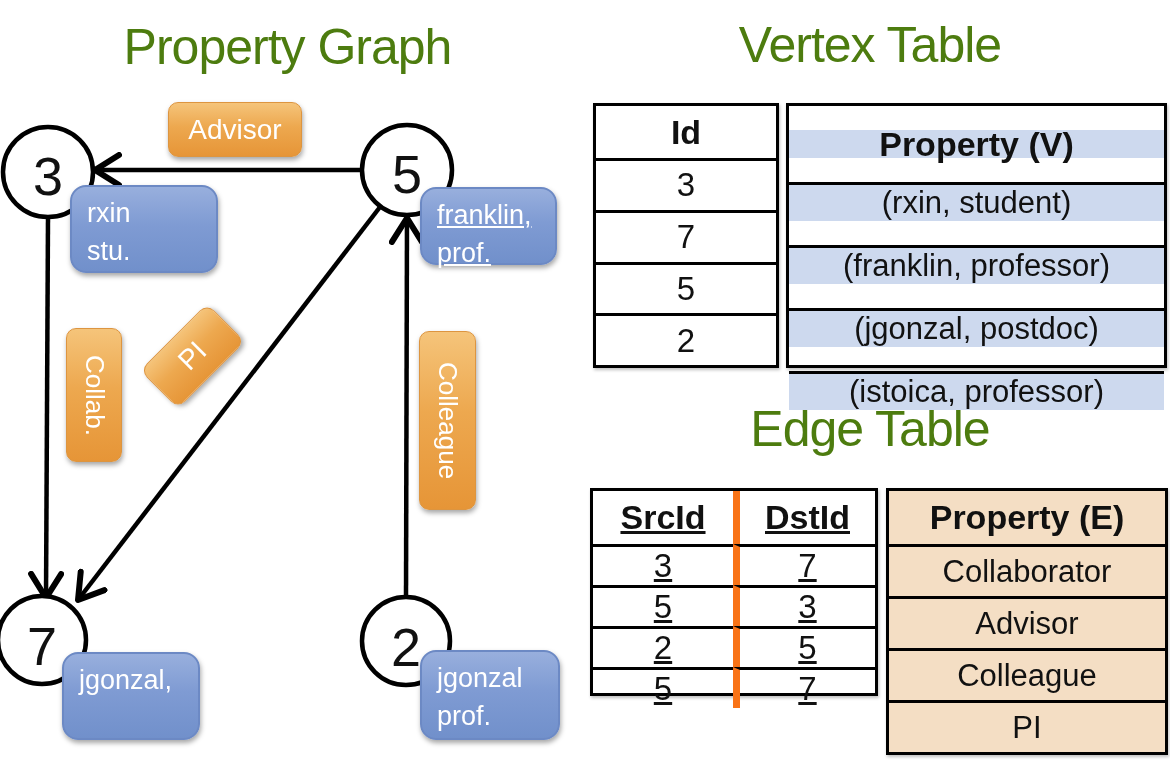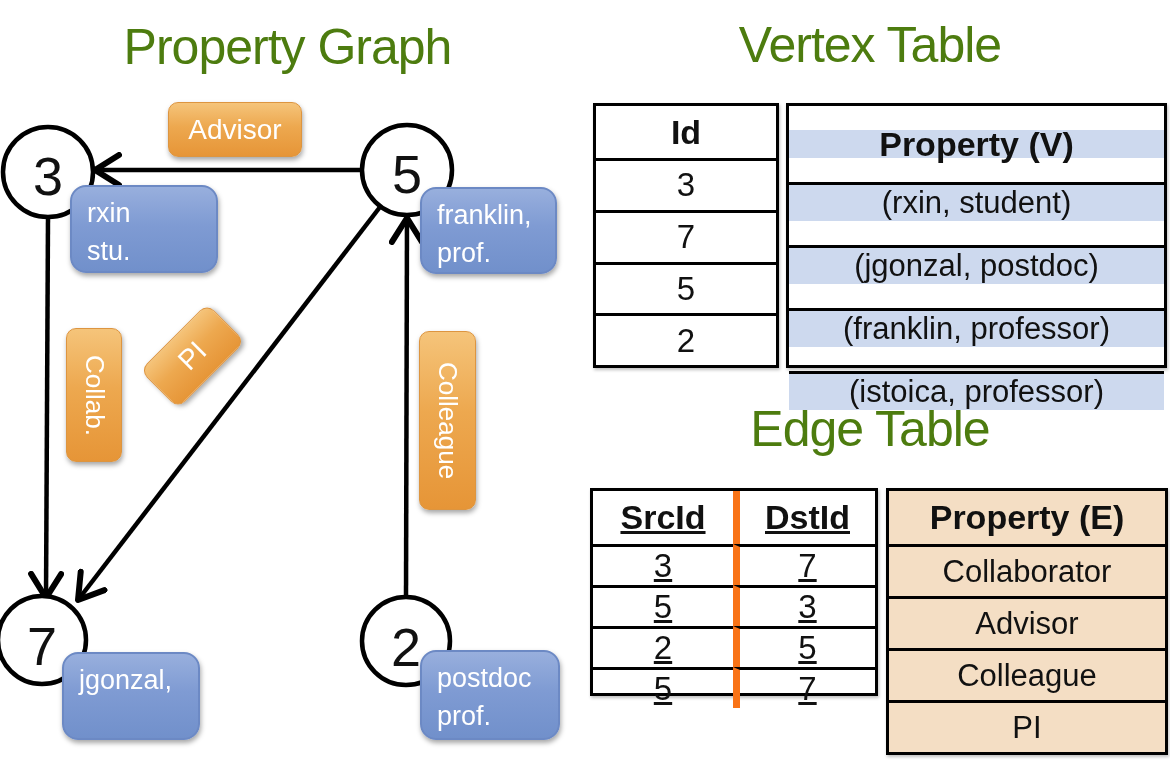--- a/index.html
+++ b/index.html
@@ -73,51 +73,51 @@
     <text class="node-num" x="48" y="176" text-anchor="middle" dominant-baseline="central">3</text>
     <text class="node-num" x="407" y="174" text-anchor="middle" dominant-baseline="central">5</text>
     <text class="node-num" x="42" y="646" text-anchor="middle" dominant-baseline="central">7</text>
     <text class="node-num" x="406" y="647" text-anchor="middle" dominant-baseline="central">2</text>
   </svg>
 
   <div class="bbox" style="left:62px; top:185px; width:148px; height:88px;margin-left:8px;">
     <div>rxin</div>
     <div>stu.</div>
   </div>
-  <div class="bbox" style="left:420px; top:187px; width:137px; height:87px;">
+  <div class="bbox" style="left:420px; top:187px; width:137px; height:78px;text-decoration:underline;">
     <div>franklin,</div>
     <div>prof.</div>
   </div>
   <div class="bbox" style="left:62px; top:652px; width:138px; height:88px;">
     <div>jgonzal,</div>
   </div>
   <div class="bbox" style="left:420px; top:650px; width:140px; height:90px;">
-    <div>postdoc</div>
+    <div>jgonzal</div>
     <div>prof.</div>
   </div>
 
   <div class="obox" style="left:168px; top:102px; width:134px; height:55px;">Advisor</div>
   <div class="obox vert" style="left:66px; top:328px; width:56px; height:134px;">Collab.</div>
   <div class="obox" style="left:145px; top:329px; width:95px; height:54px; transform:rotate(-45deg);">PI</div>
   <div class="obox vert" style="left:419px; top:331px; width:57px; height:179px;">Colleague</div>
 
   <div class="title" style="left:585px; top:16px; width:570px;">Vertex Table</div>
 
   <div class="tbl" style="left:593px; top:103px; width:186px; height:265px; grid-template-rows:52px repeat(4,1fr);">
     <div class="cell hdr first">Id</div>
     <div class="cell num">3</div>
     <div class="cell num">7</div>
     <div class="cell num">5</div>
     <div class="cell num">2</div>
   </div>
   <div class="tbl blue-col" style="left:786px; top:103px; width:381px; height:265px; grid-template-rows:52px repeat(4,1fr);">
     <div class="cell hdr first">Property (V)</div>
     <div class="cell">(rxin, student)</div>
+    <div class="cell">(franklin, professor)</div>
     <div class="cell">(jgonzal, postdoc)</div>
-    <div class="cell">(franklin, professor)</div>
     <div class="cell">(istoica, professor)</div>
   </div>
 
   <div class="title" style="left:585px; top:400px; width:570px;">Edge Table</div>
 
   <div class="tbl" style="left:590px; top:488px; width:288px; height:208px; grid-template-columns:140px 1fr; grid-template-rows:53px repeat(4,1fr);text-decoration:underline;">
     <div class="cell hdr first">SrcId</div>
     <div class="cell hdr first vleft">DstId</div>
     <div class="cell num">3</div>
     <div class="cell num vleft">7</div>

